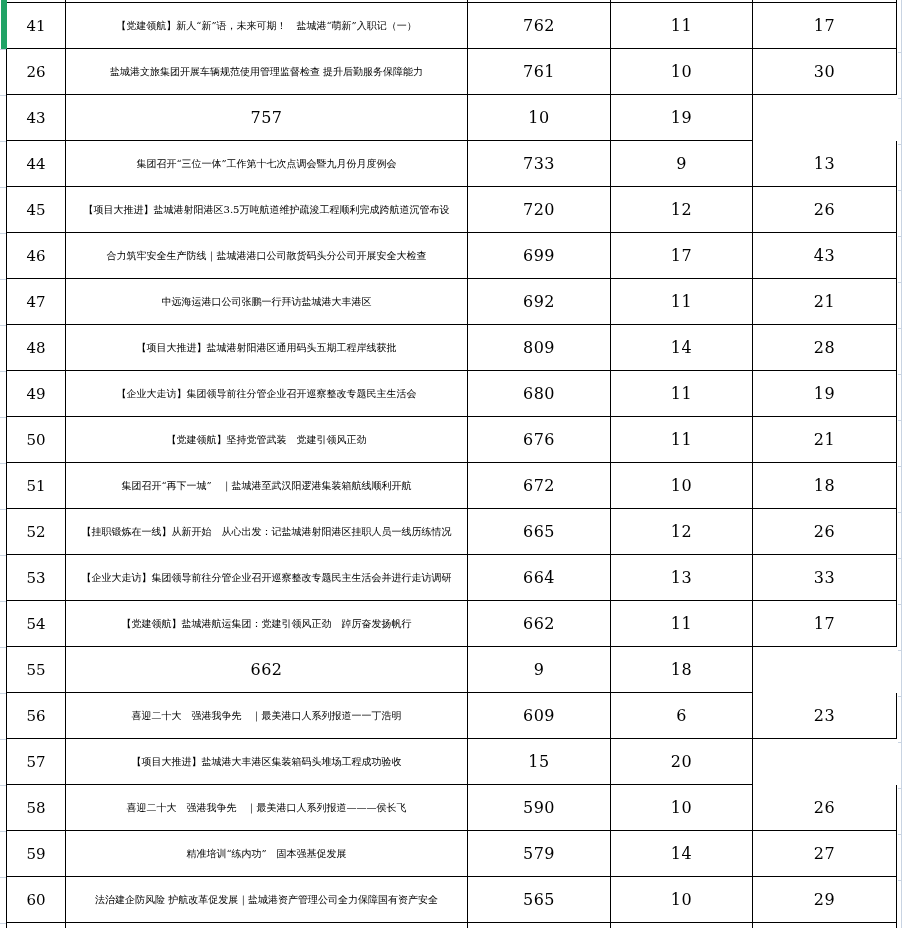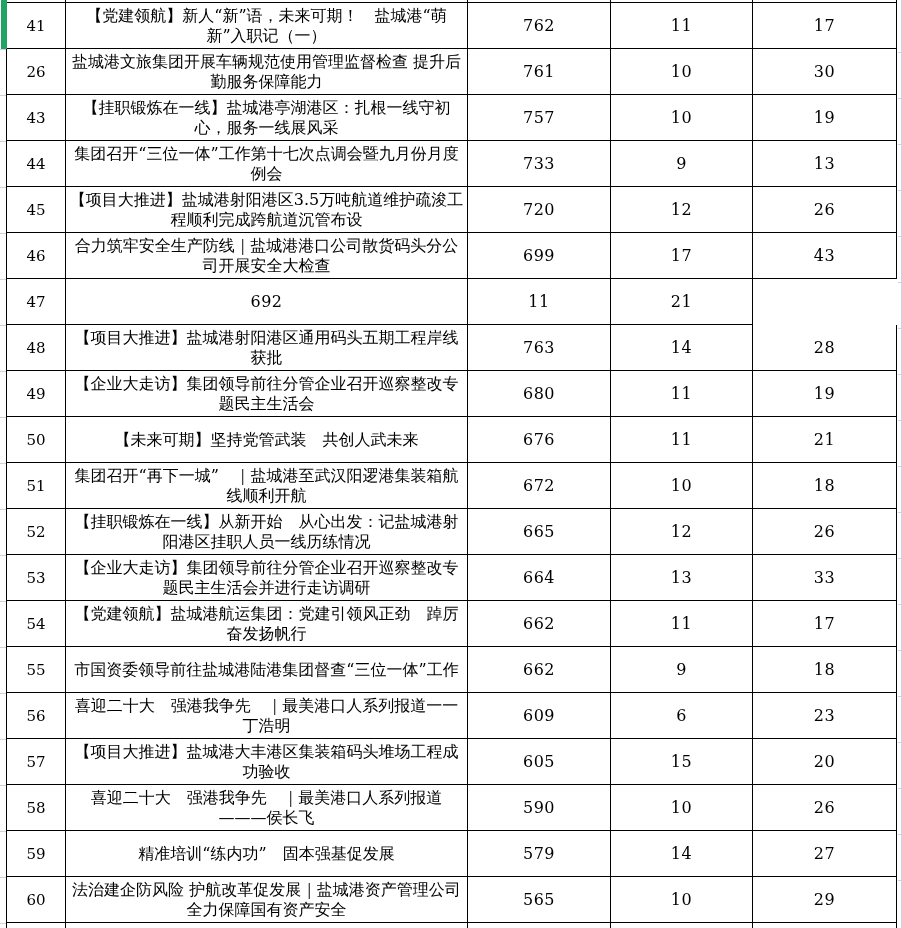--- a/index.html
+++ b/index.html
@@ -47,21 +47,21 @@
     border-bottom: 1px solid #000;
     display: flex;
     align-items: center;
     justify-content: center;
     text-align: center;
     overflow: hidden;
   }
   .partial-bottom .cell { border-bottom: none; }
   .c-no { font-size: 15px; }
   .c-title {
-    font-size: 16px;
+    font-size: 10px;
     line-height: 20px;
     padding: 0 2px;
   }
   .c-n1, .c-n2, .c-n3 { font-size: 16px; letter-spacing: 0.5px; }
 
   
   .selection-bar {
     position: absolute; left: 1px; top: 0; width: 6px; height: 49px;
     background: #21a366;
     z-index: 2;
@@ -93,21 +93,20 @@
   </div>
       <div class="row">
     <div class="cell c-no">26</div>
     <div class="cell c-title">盐城港文旅集团开展车辆规范使用管理监督检查 提升后勤服务保障能力</div>
     <div class="cell c-n1">761</div>
     <div class="cell c-n2">10</div>
     <div class="cell c-n3">30</div>
   </div>
       <div class="row">
     <div class="cell c-no">43</div>
-    <div class="cell c-title">【挂职锻炼在一线】盐城港亭湖港区：扎根一线守初心，服务一线展风采</div>
     <div class="cell c-n1">757</div>
     <div class="cell c-n2">10</div>
     <div class="cell c-n3">19</div>
   </div>
       <div class="row">
     <div class="cell c-no">44</div>
     <div class="cell c-title">集团召开“三位一体”工作第十七次点调会暨九月份月度例会</div>
     <div class="cell c-n1">733</div>
     <div class="cell c-n2">9</div>
     <div class="cell c-n3">13</div>
@@ -121,41 +120,42 @@
   </div>
       <div class="row">
     <div class="cell c-no">46</div>
     <div class="cell c-title">合力筑牢安全生产防线｜盐城港港口公司散货码头分公司开展安全大检查</div>
     <div class="cell c-n1">699</div>
     <div class="cell c-n2">17</div>
     <div class="cell c-n3">43</div>
   </div>
       <div class="row">
     <div class="cell c-no">47</div>
+    <div class="cell c-title">中远海运港口公司张鹏一行拜访盐城港大丰港区</div>
     <div class="cell c-n1">692</div>
     <div class="cell c-n2">11</div>
     <div class="cell c-n3">21</div>
   </div>
       <div class="row">
     <div class="cell c-no">48</div>
     <div class="cell c-title">【项目大推进】盐城港射阳港区通用码头五期工程岸线获批</div>
-    <div class="cell c-n1">763</div>
+    <div class="cell c-n1">809</div>
     <div class="cell c-n2">14</div>
     <div class="cell c-n3">28</div>
   </div>
       <div class="row">
     <div class="cell c-no">49</div>
     <div class="cell c-title">【企业大走访】集团领导前往分管企业召开巡察整改专题民主生活会</div>
     <div class="cell c-n1">680</div>
     <div class="cell c-n2">11</div>
     <div class="cell c-n3">19</div>
   </div>
       <div class="row">
     <div class="cell c-no">50</div>
-    <div class="cell c-title">【未来可期】坚持党管武装　共创人武未来</div>
+    <div class="cell c-title">【党建领航】坚持党管武装　党建引领风正劲</div>
     <div class="cell c-n1">676</div>
     <div class="cell c-n2">11</div>
     <div class="cell c-n3">21</div>
   </div>
       <div class="row">
     <div class="cell c-no">51</div>
     <div class="cell c-title">集团召开“再下一城”　｜盐城港至武汉阳逻港集装箱航线顺利开航</div>
     <div class="cell c-n1">672</div>
     <div class="cell c-n2">10</div>
     <div class="cell c-n3">18</div>
@@ -176,36 +176,34 @@
   </div>
       <div class="row">
     <div class="cell c-no">54</div>
     <div class="cell c-title">【党建领航】盐城港航运集团：党建引领风正劲　踔厉奋发扬帆行</div>
     <div class="cell c-n1">662</div>
     <div class="cell c-n2">11</div>
     <div class="cell c-n3">17</div>
   </div>
       <div class="row">
     <div class="cell c-no">55</div>
-    <div class="cell c-title">市国资委领导前往盐城港陆港集团督查“三位一体”工作</div>
     <div class="cell c-n1">662</div>
     <div class="cell c-n2">9</div>
     <div class="cell c-n3">18</div>
   </div>
       <div class="row">
     <div class="cell c-no">56</div>
     <div class="cell c-title">喜迎二十大　强港我争先　｜最美港口人系列报道一一丁浩明</div>
     <div class="cell c-n1">609</div>
     <div class="cell c-n2">6</div>
     <div class="cell c-n3">23</div>
   </div>
       <div class="row">
     <div class="cell c-no">57</div>
     <div class="cell c-title">【项目大推进】盐城港大丰港区集装箱码头堆场工程成功验收</div>
-    <div class="cell c-n1">605</div>
     <div class="cell c-n2">15</div>
     <div class="cell c-n3">20</div>
   </div>
       <div class="row">
     <div class="cell c-no">58</div>
     <div class="cell c-title">喜迎二十大　强港我争先　｜最美港口人系列报道———侯长飞</div>
     <div class="cell c-n1">590</div>
     <div class="cell c-n2">10</div>
     <div class="cell c-n3">26</div>
   </div>

